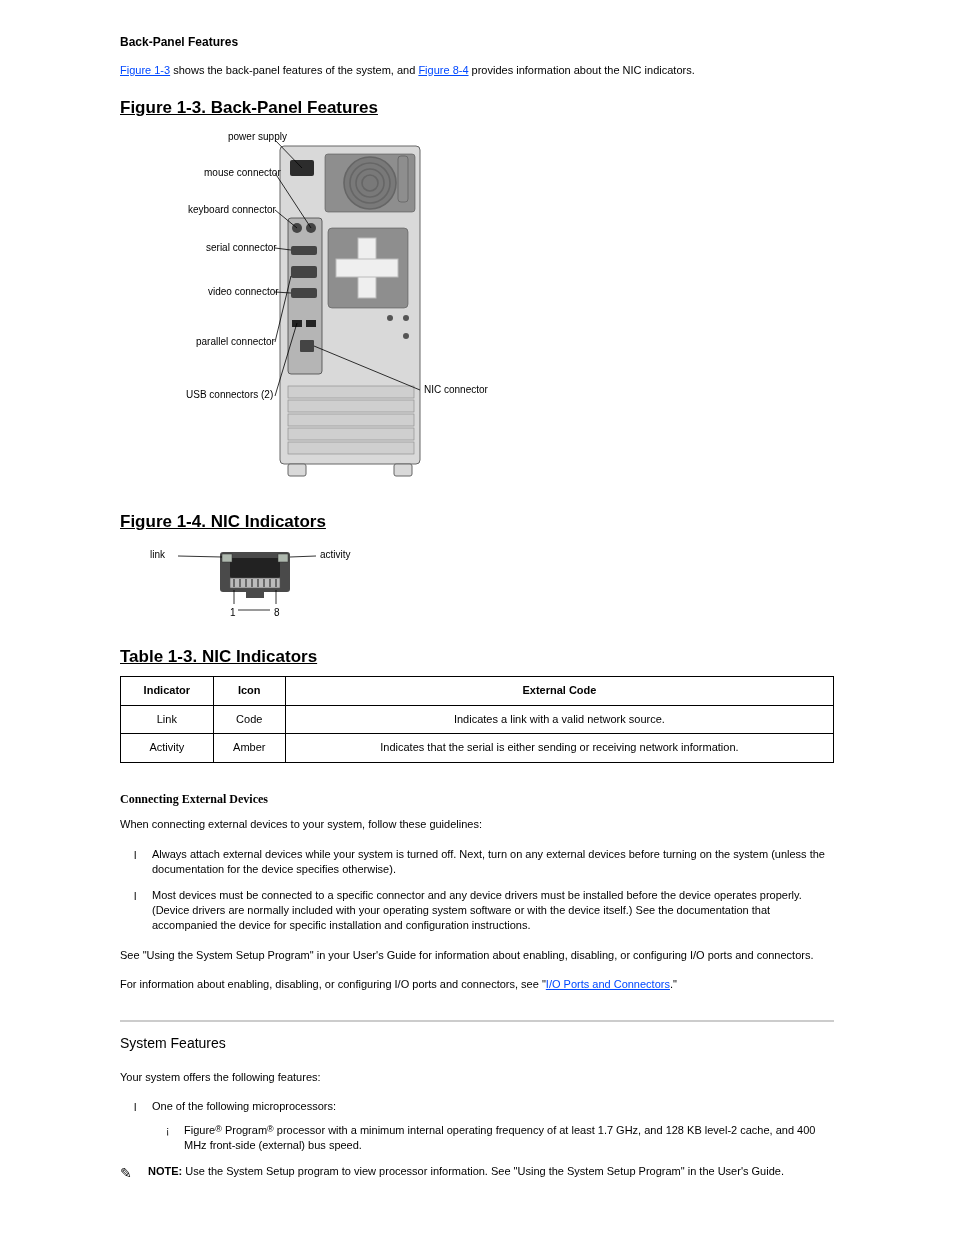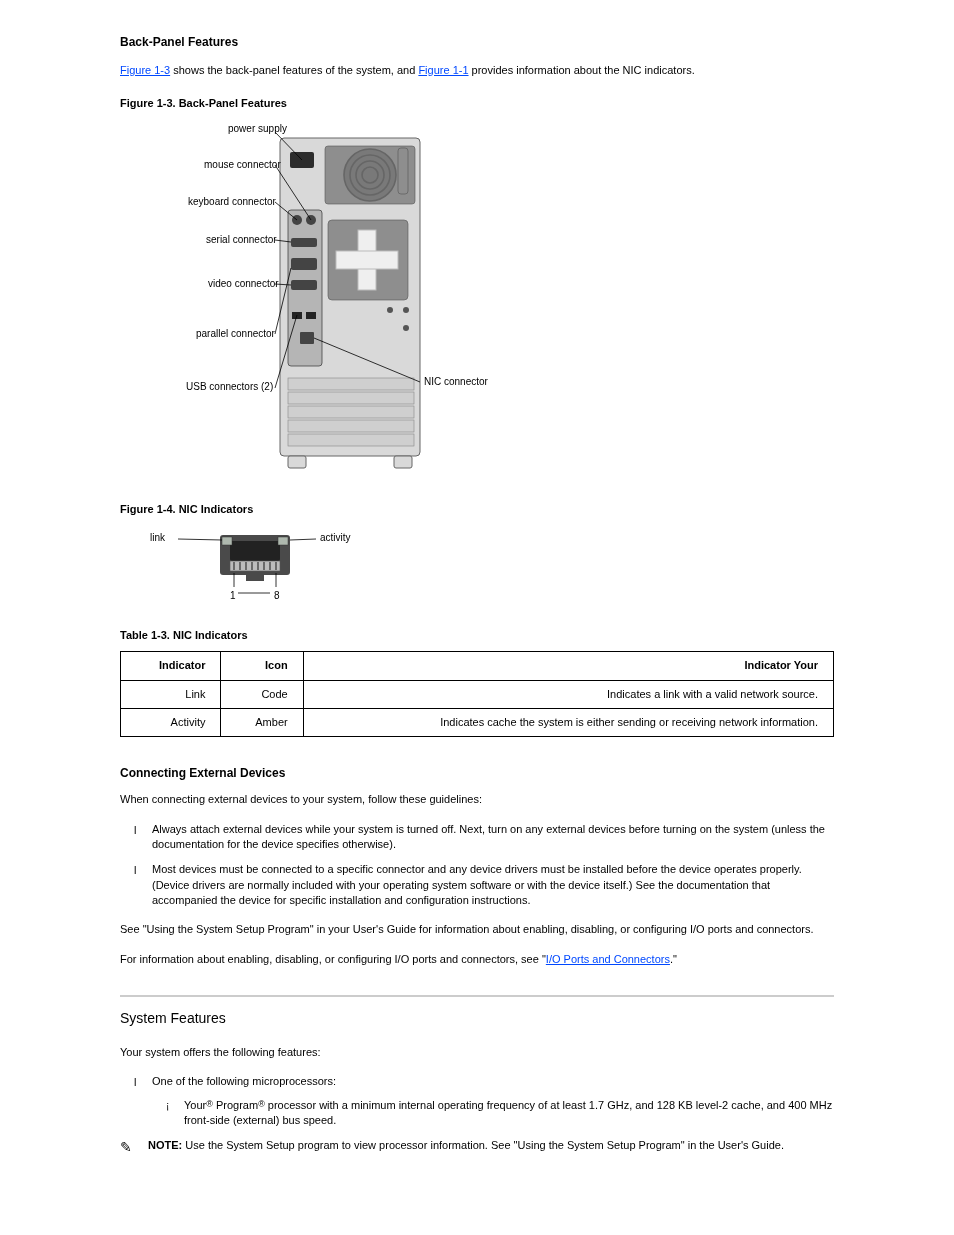--- a/index.html
+++ b/index.html
@@ -13,40 +13,41 @@
     line-height: 1.4;
   }
   .section-title {
     font-size: 12px;
     font-weight: bold;
     margin-bottom: 12px;
     margin-top: 4px;
   }
   .para { font-size: 11px; margin-bottom: 14px; }
   .link-blue { color: #0048ff; text-decoration: underline; }
-  .fig-label { font-size: 11px; font-weight: bold; margin: 18px 0 8px 0; }
+  .fig-label { font-size: 17px; font-weight: bold; margin: 18px 0 8px 0; text-decoration: underline; }
   .fig-box { margin-left: 10px; margin-bottom: 14px; }
   .table-wrap { margin-top: 8px; }
   table.t1 {
     border-collapse: collapse;
     width: 100%;
     font-size: 11px;
   }
   table.t1 th, table.t1 td {
     border: 1px solid #000;
-    padding: 6px 15px;
-    text-align: right;
+    padding: 6px 8px;
+    text-align: center;
     vertical-align: top;
   }
   table.t1 th { font-weight: bold; }
   .sub-heading {
     font-size: 12px;
     font-weight: bold;
     margin-top: 28px;
     margin-bottom: 10px;
+    font-family: Liberation Serif, serif;
   }
   .note-box {
     font-size: 11px;
     margin-bottom: 12px;
     padding-left: 28px;
     position: relative;
   }
   .note-icon {
     position: absolute;
     left: 0; top: 0;
@@ -87,21 +88,21 @@
   .nic-body { fill: #4a4a4a; }
   .nic-dark { fill: #222; }
   .nic-pin-box { fill: #bcbcbc; stroke: #555; stroke-width: 0.6; }
 </style>
 </head>
 <body>
 
 <div class="section-title">Back-Panel Features</div>
 
 <p class="para">
-  <a href="#" class="link-blue">Figure 1-3</a><span> shows the back-panel features of the system, and </span><a href="#" class="link-blue">Figure 1-1</a><span> provides information about the NIC indicators.</span>
+  <a href="#" class="link-blue">Figure 1-3</a><span> shows the back-panel features of the system, and </span><a href="#" class="link-blue">Figure 8-4</a><span> provides information about the NIC indicators.</span>
 </p>
 
 <div class="fig-label">Figure 1-3. Back-Panel Features</div>
 <div class="fig-box">
   <svg width="390" height="360" viewBox="0 0 390 360">
 
     <rect class="chassis" x="150" y="18" width="140" height="318" rx="4"></rect>
     <rect class="chassis" x="158" y="336" width="18" height="12" rx="2"></rect>
     <rect class="chassis" x="264" y="336" width="18" height="12" rx="2"></rect>
 
@@ -211,33 +212,33 @@
   </svg>
 </div>
 
 <div class="fig-label">Table 1-3. NIC Indicators</div>
 <div class="table-wrap">
 <table class="t1">
   <thead>
     <tr>
       <th>Indicator</th>
       <th>Icon</th>
-      <th>Indicator Your</th>
+      <th>External Code</th>
     </tr>
   </thead>
   <tbody>
     <tr>
       <td>Link</td>
       <td>Code</td>
       <td>Indicates a link with a valid network source.</td>
     </tr>
     <tr>
       <td>Activity</td>
       <td>Amber</td>
-      <td>Indicates cache the system is either sending or receiving network information.</td>
+      <td>Indicates that the serial is either sending or receiving network information.</td>
     </tr>
   </tbody>
 </table>
 </div>
 
 <div class="sub-heading">Connecting External Devices</div>
 <p class="para">When connecting external devices to your system, follow these guidelines:</p>
 <ul class="bullets">
   <li>Always attach external devices while your system is turned off. Next, turn on any external devices before turning on the system (unless the documentation for the device specifies otherwise).</li>
   <li>Most devices must be connected to a specific connector and any device drivers must be installed before the device operates properly. (Device drivers are normally included with your operating system software or with the device itself.) See the documentation that accompanied the device for specific installation and configuration instructions.</li>
@@ -252,21 +253,21 @@
 
 <div class="h2-title">System Features</div>
 <p class="para">Your system offers the following features:</p>
 <ul class="bullets">
   <li>
     <span>
       <span>One of the following </span><span>microprocessor</span><span>s:</span>
     </span>
     <ul class="sub">
       <li>
-        <span>Your</span><span class="reg">®</span><span> Program</span><span class="reg">®</span><span> processor with a minimum internal operating frequency of at least 1.7 GHz, and 128 KB level-2 cache, and 400 MHz front-side (external) bus speed.</span>
+        <span>Figure</span><span class="reg">®</span><span> Program</span><span class="reg">®</span><span> processor with a minimum internal operating frequency of at least 1.7 GHz, and 128 KB level-2 cache, and 400 MHz front-side (external) bus speed.</span>
       </li>
     </ul>
   </li>
 </ul>
 
 <div class="note-box">
   <span class="note-icon">✎</span>
   <b>NOTE:</b><span> Use the System Setup program to view processor information. See "Using the System Setup Program" in the User's Guide.</span>
 </div>
 

